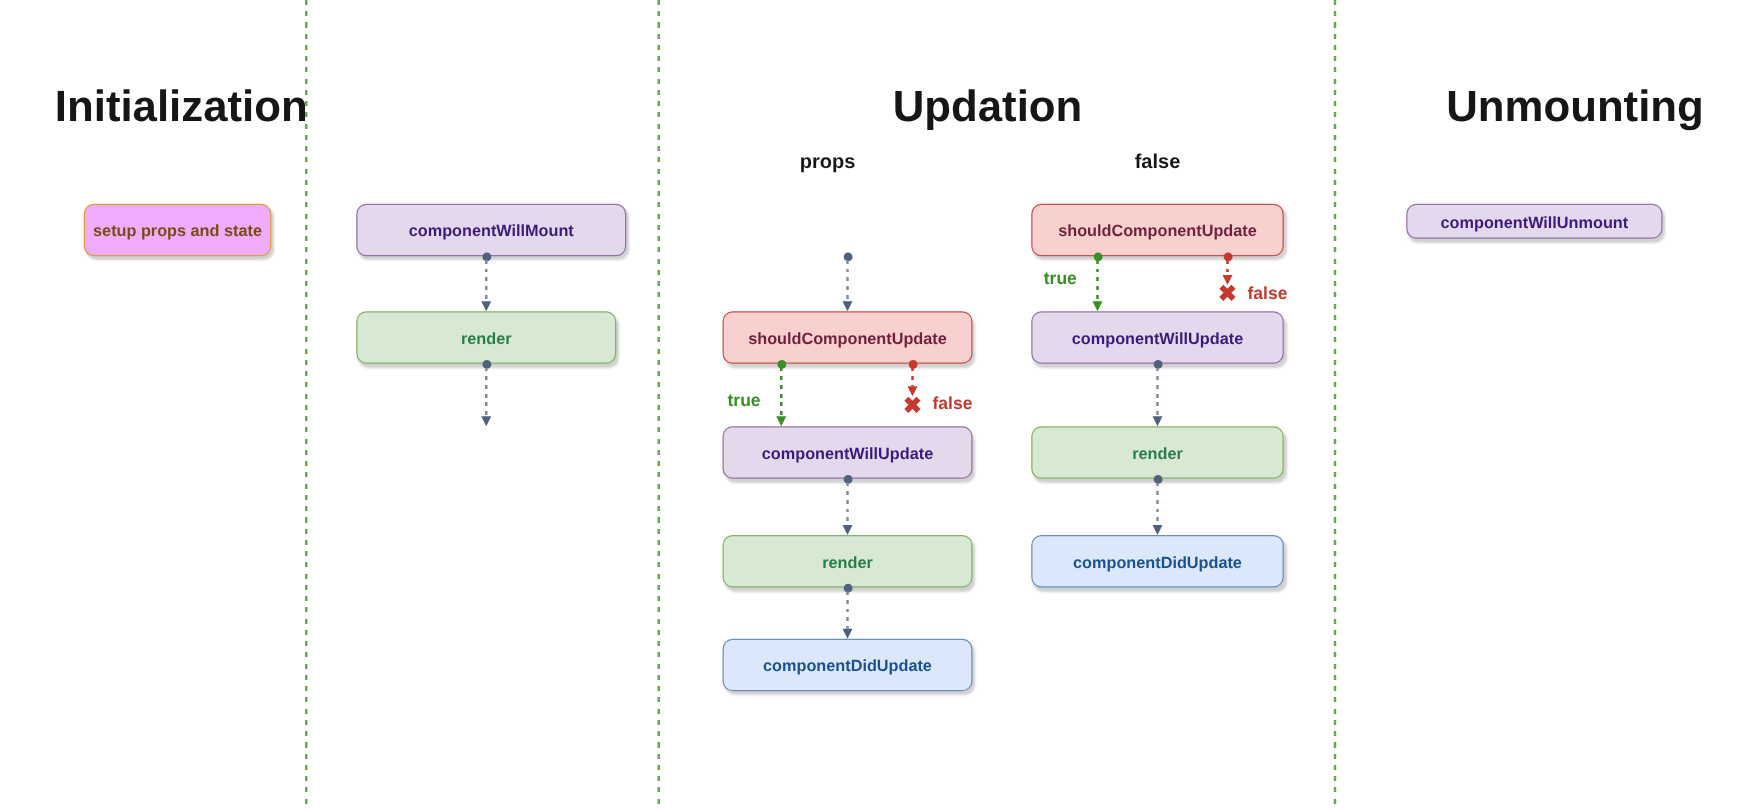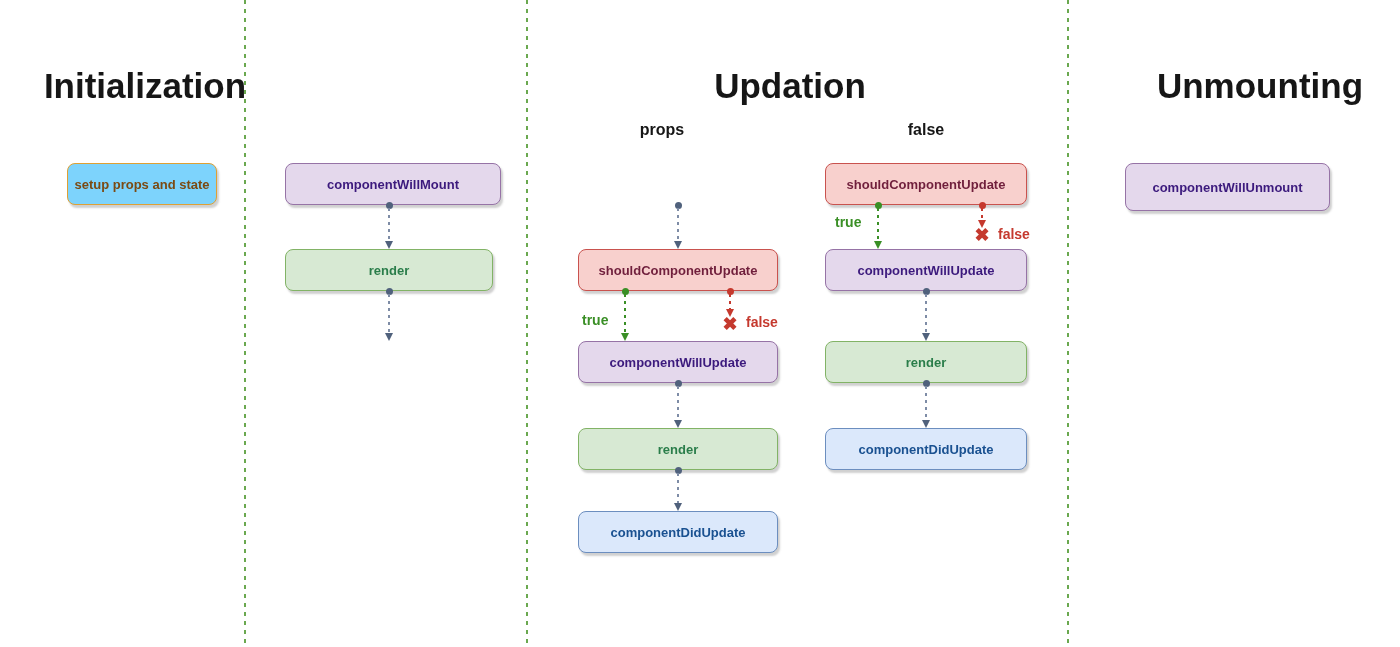--- a/index.html
+++ b/index.html
@@ -37,32 +37,32 @@
 
 <div id="canvas" style="background: rgb(255, 255, 255);">
     <div class="divider" style="left: 244px; background-image: repeating-linear-gradient(rgb(106, 168, 79) 0px, rgb(106, 168, 79) 4px, transparent 4px, transparent 9px);"></div>
     <div class="divider" style="left: 526px; background-image: repeating-linear-gradient(rgb(106, 168, 79) 0px, rgb(106, 168, 79) 4px, transparent 4px, transparent 9px);"></div>
     <div class="divider" style="left: 1067px; background-image: repeating-linear-gradient(rgb(106, 168, 79) 0px, rgb(106, 168, 79) 4px, transparent 4px, transparent 9px);"></div>
     <div class="section-header" style="left: 145px; top: 66px;">Initialization</div>
     <div class="section-header" style="left: 790px; top: 66px;">Updation</div>
     <div class="section-header" style="left: 1227px; top: 66px; margin-left: 33px;">Unmounting</div>
     <div class="sub-header" style="left: 662px; top: 121px; text-align: center;">props</div>
     <div class="sub-header" style="left: 926px; top: 121px;">false</div>
-    <div class="lc-box" style="left: 67px; top: 163px; width: 150px; height: 42px; background: #7dd3fc; border-color: rgb(223, 160, 51); color: rgb(123, 74, 18);">setup props and state</div>
+    <div class="lc-box" style="left: 67px; top: 163px; width: 150px; height: 42px; background: #f0abfc; border-color: rgb(223, 160, 51); color: rgb(123, 74, 18);">setup props and state</div>
     <div class="lc-box" style="left: 285px; top: 163px; width: 216px; height: 42px; background: rgb(228, 216, 236); border-color: rgb(150, 115, 166); color: rgb(60, 26, 125);">componentWillMount</div>
     <div class="lc-box" style="left: 285px; top: 249px; width: 208px; height: 42px; background: rgb(215, 233, 211); border-color: rgb(130, 179, 102); color: rgb(42, 125, 74);">render</div>
     <div class="lc-box" style="left: 578px; top: 249px; width: 200px; height: 42px; background: rgb(248, 208, 205); border-color: rgb(201, 82, 78); color: rgb(112, 31, 60);">shouldComponentUpdate</div>
     <div class="lc-box" style="left: 578px; top: 341px; width: 200px; height: 42px; background: rgb(228, 216, 236); border-color: rgb(150, 115, 166); color: rgb(60, 26, 125);">componentWillUpdate</div>
     <div class="lc-box" style="left: 578px; top: 428px; width: 200px; height: 42px; background: rgb(215, 233, 211); border-color: rgb(130, 179, 102); color: rgb(42, 125, 74);">render</div>
     <div class="lc-box" style="left: 578px; top: 511px; width: 200px; height: 42px; background: rgb(219, 232, 251); border-color: rgb(108, 142, 191); color: rgb(26, 81, 145);">componentDidUpdate</div>
     <div class="lc-box" style="left: 825px; top: 163px; width: 202px; height: 42px; background: rgb(248, 208, 205); border-color: rgb(201, 82, 78); color: rgb(112, 31, 60);">shouldComponentUpdate</div>
     <div class="lc-box" style="left: 825px; top: 249px; width: 202px; height: 42px; background: rgb(228, 216, 236); border-color: rgb(150, 115, 166); color: rgb(60, 26, 125);">componentWillUpdate</div>
     <div class="lc-box" style="left: 825px; top: 341px; width: 202px; height: 42px; background: rgb(215, 233, 211); border-color: rgb(130, 179, 102); color: rgb(42, 125, 74);">render</div>
     <div class="lc-box" style="left: 825px; top: 428px; width: 202px; height: 42px; background: rgb(219, 232, 251); border-color: rgb(108, 142, 191); color: rgb(26, 81, 145);">componentDidUpdate</div>
-    <div class="lc-box" style="left: 1125px; top: 163px; width: 205px; height: 48px; background: rgb(228, 216, 236); border-color: rgb(150, 115, 166); color: rgb(60, 26, 125);">componentWillUnmount</div>
+    <div class="lc-box" style="left: 1125px; top: 163px; width: 205px; height: 28px; background: rgb(228, 216, 236); border-color: rgb(150, 115, 166); color: rgb(60, 26, 125);">componentWillUnmount</div>
     <div class="dot" style="left: 385.5px; top: 201.5px; background: rgb(80, 97, 124);"></div>
     <div class="dash-line" style="left: 388px; top: 208px; height: 33px; background-image: repeating-linear-gradient(rgb(126, 140, 166) 0px, rgb(126, 140, 166) 3px, transparent 3px, transparent 7px);"></div>
     <div class="arrow-head" style="left: 384.5px; top: 241px; border-top-color: rgb(80, 97, 124);"></div>
     <div class="dot" style="left: 385.5px; top: 287.5px; background: rgb(80, 97, 124);"></div>
     <div class="dash-line" style="left: 388px; top: 294px; height: 39px; background-image: repeating-linear-gradient(rgb(126, 140, 166) 0px, rgb(126, 140, 166) 3px, transparent 3px, transparent 7px);"></div>
     <div class="arrow-head" style="left: 384.5px; top: 333px; border-top-color: rgb(80, 97, 124);"></div>
     <div class="dot" style="left: 674.5px; top: 201.5px; background: rgb(80, 97, 124);"></div>
     <div class="dash-line" style="left: 677px; top: 208px; height: 33px; background-image: repeating-linear-gradient(rgb(126, 140, 166) 0px, rgb(126, 140, 166) 3px, transparent 3px, transparent 7px);"></div>
     <div class="arrow-head" style="left: 673.5px; top: 241px; border-top-color: rgb(80, 97, 124);"></div>
     <div class="dot" style="left: 621.5px; top: 287.5px; background: rgb(58, 143, 38);"></div>

